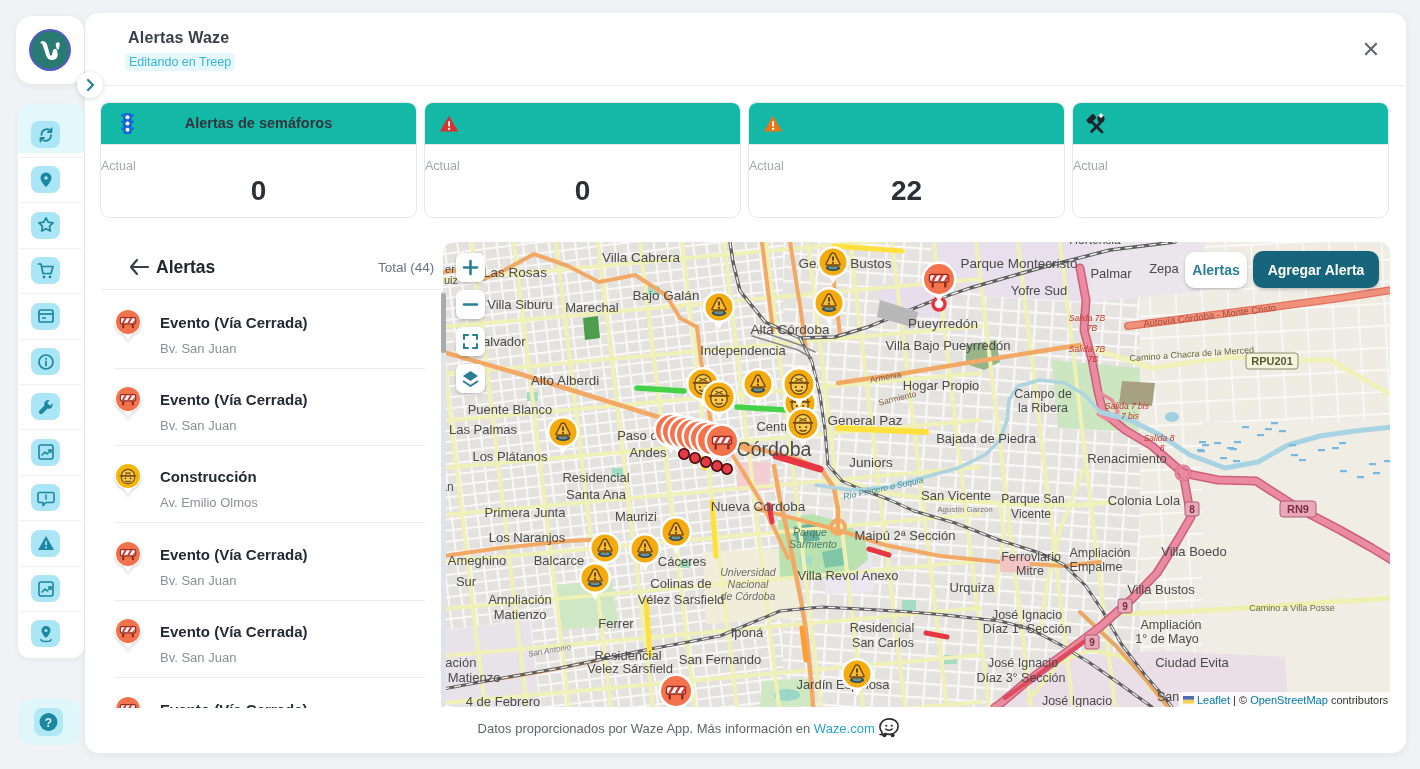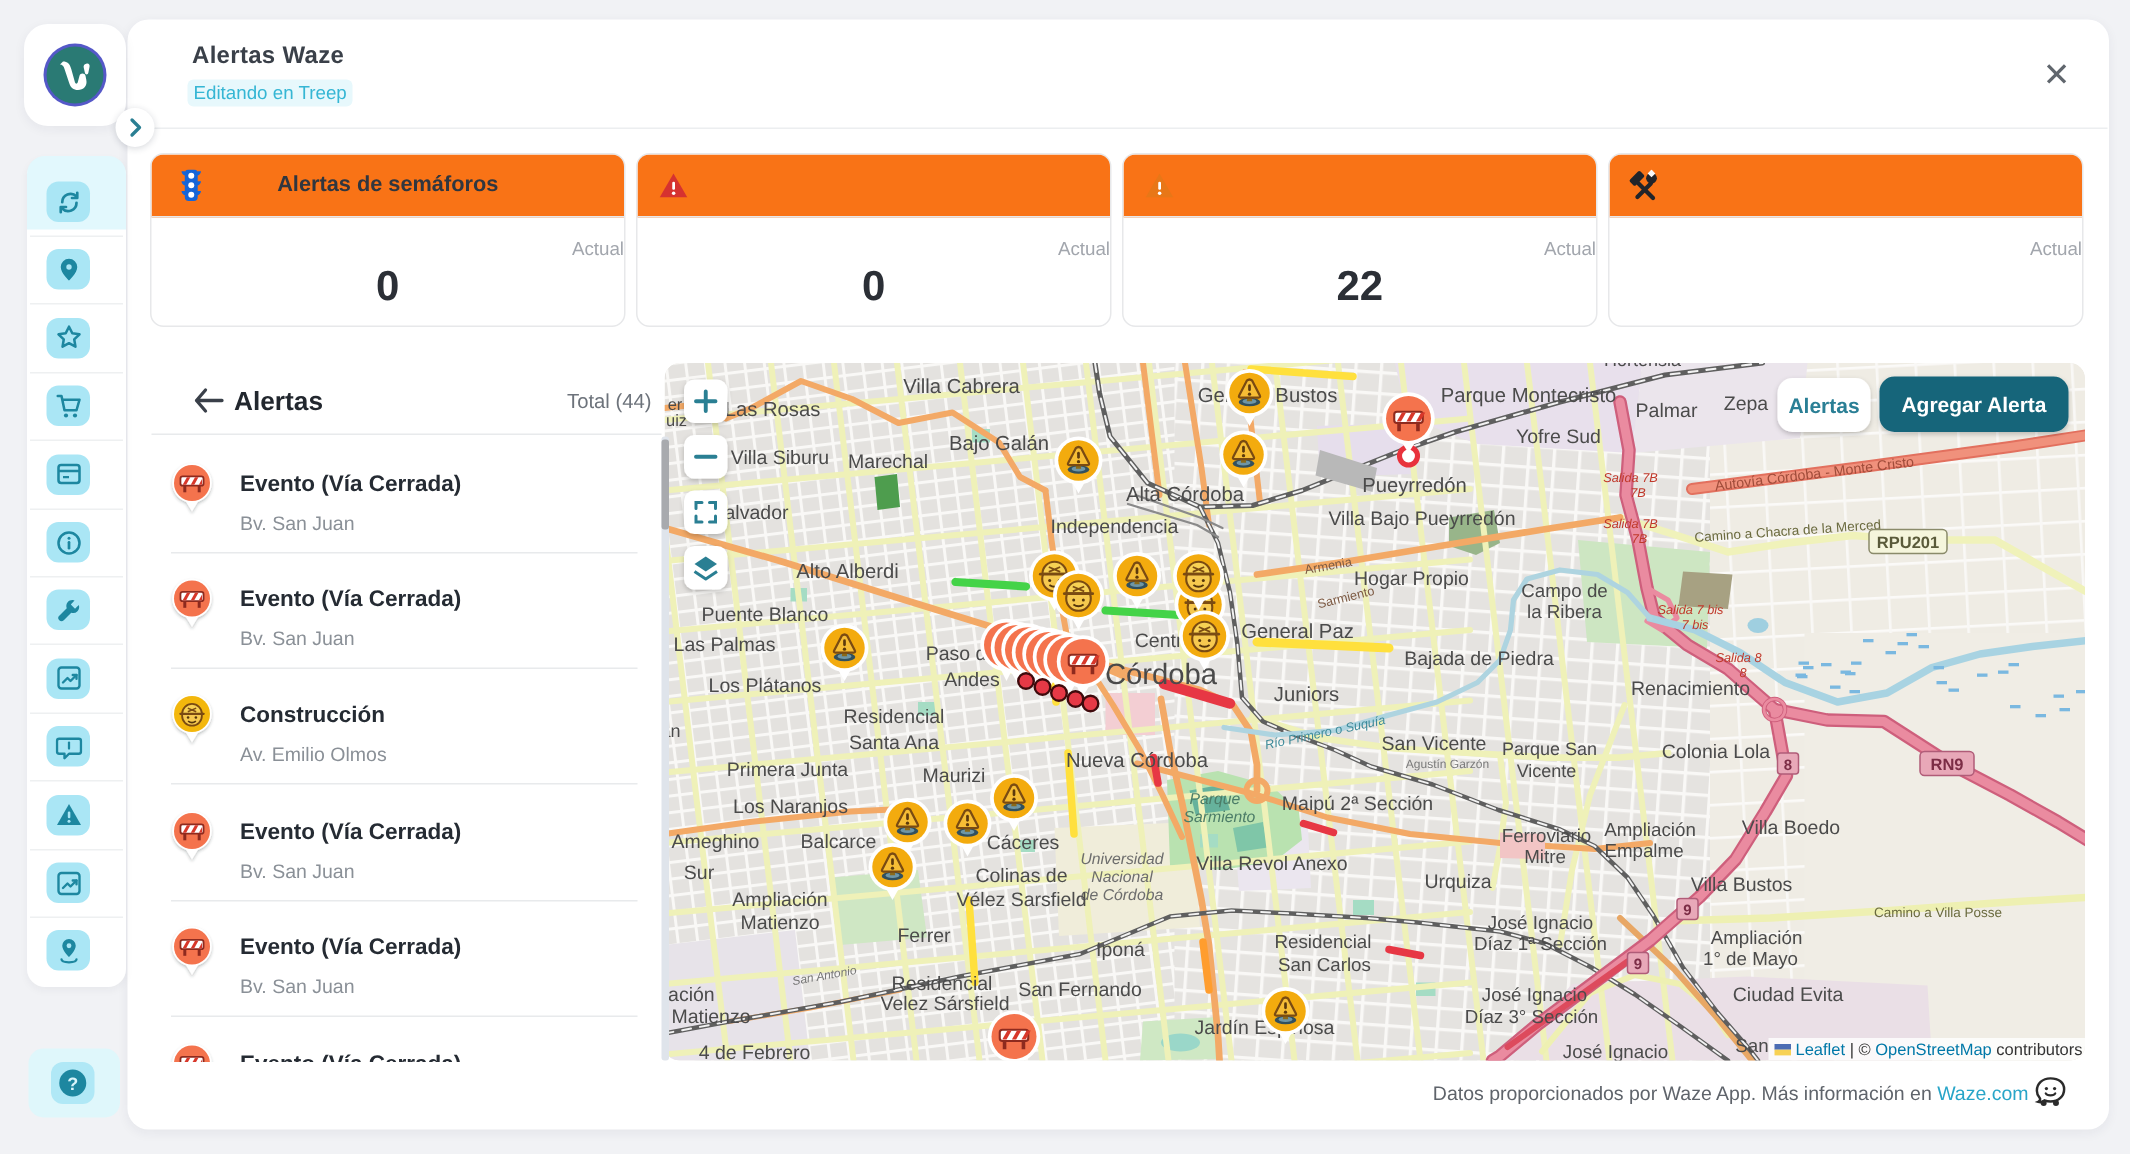--- a/index.html
+++ b/index.html
@@ -3,37 +3,37 @@
 <style>
 * { margin:0; padding:0; box-sizing:border-box; }
 html,body { width:1420px; height:769px; background:#f1f2f5; font-family:"Liberation Sans",sans-serif; overflow:hidden; }
 .abs { position:absolute; }
 #card { left:85px; top:13px; width:1321px; height:740px; background:#fff; border-radius:14px; box-shadow:0 2px 8px rgba(30,40,60,0.06); }
 #hdr-title { left:128px; top:29px; font-size:16px; font-weight:600; color:#3a4049; letter-spacing:0.2px; }
 #hdr-sub { left:125px; top:53px; font-size:12.5px; color:#35b6d4; background:#e7f8fc; padding:2px 4px; border-radius:4px; }
 #hdr-x { left:1357px; top:37px; width:28px; height:28px; color:#60666d; font-size:22px; line-height:26px; text-align:center; font-weight:400; }
 #hdr-line { left:86px; top:85px; width:1319px; height:1px; background:#eceef0; }
 .stat { top:102px; width:317px; height:116px; background:#fff; border:1px solid #e7e8ea; border-radius:9px; overflow:hidden; }
-.stat .hd { height:42px; background:#f97316; border-bottom:1px solid #e7e8ea; position:relative; }
+.stat .hd { height:42px; background:#14b8a6; border-bottom:1px solid #e7e8ea; position:relative; }
 .stat .hd .ttl { position:absolute; left:0; right:0; top:12px; text-align:center; font-size:14.5px; font-weight:700; color:#30363f; }
 .stat .hd svg { position:absolute; left:14px; top:11px; }
-.stat .lb { margin-top:14px; text-align:right; font-size:12.5px; color:#a2a6ad; }
+.stat .lb { margin-top:14px; text-align:left; font-size:12.5px; color:#a2a6ad; }
 .stat .nm { margin-top:2px; text-align:center; font-size:28px; font-weight:700; color:#2b2f36; }
 #side { left:18px; top:105px; width:66px; height:553px; background:#fff; border-radius:12px; box-shadow:0 2px 6px rgba(30,40,60,0.05); }
 .ic { position:absolute; left:13px; width:29px; height:27px; background:#aae6f5; border-radius:8px; }
 .ic svg { position:absolute; left:5.5px; top:4.5px; }
 .sep { position:absolute; left:2px; width:62px; height:1px; background:#eef0f1; }
 #active-row { position:absolute; left:0; top:-1px; width:66px; height:49px; background:#e2f8fd; border-radius:12px 12px 0 0; }
 #logo-tile { left:16px; top:16px; width:68px; height:68px; background:#fff; border-radius:16px; box-shadow:0 2px 8px rgba(30,40,60,0.06); }
 #help-tile { left:19px; top:699px; width:61px; height:46px; background:#dff7fb; border-radius:10px; }
 #help-btn { left:34px; top:708px; width:29px; height:28px; background:#b0e8f6; border-radius:8px; }
 #chev { left:77px; top:72px; width:26px; height:26px; background:#fff; border-radius:50%; box-shadow:0 1px 5px rgba(30,40,60,0.18); }
 #list-hdr { left:128px; top:257px; }
 #map { left:443px; top:242px; width:947px; height:580px; border-radius:10px; overflow:hidden; }
-#footer { left:0; top:718px; width:1378px; text-align:right; font-size:13px; color:#5f646b; }
+#footer { left:0; top:718px; width:1378px; text-align:center; font-size:13px; color:#5f646b; }
 .item-t { font-size:15px; font-weight:700; color:#252b33; }
 .item-s { font-size:13px; color:#8a9097; margin-top:5px; }
 #scrollbar { left:441px; top:291px; width:4.5px; height:416px; background:#dfe4eb; border-radius:2px; z-index:30; }
 #scrollthumb { left:441px; top:293px; width:4.5px; height:60px; background:#a8aaae; border-radius:2px; z-index:31; }
 </style></head>
 <body>
 <div id="card" class="abs"></div>
 
 <div id="hdr-title" class="abs">Alertas Waze</div>
 <div id="hdr-sub" class="abs">Editando en Treep</div>

